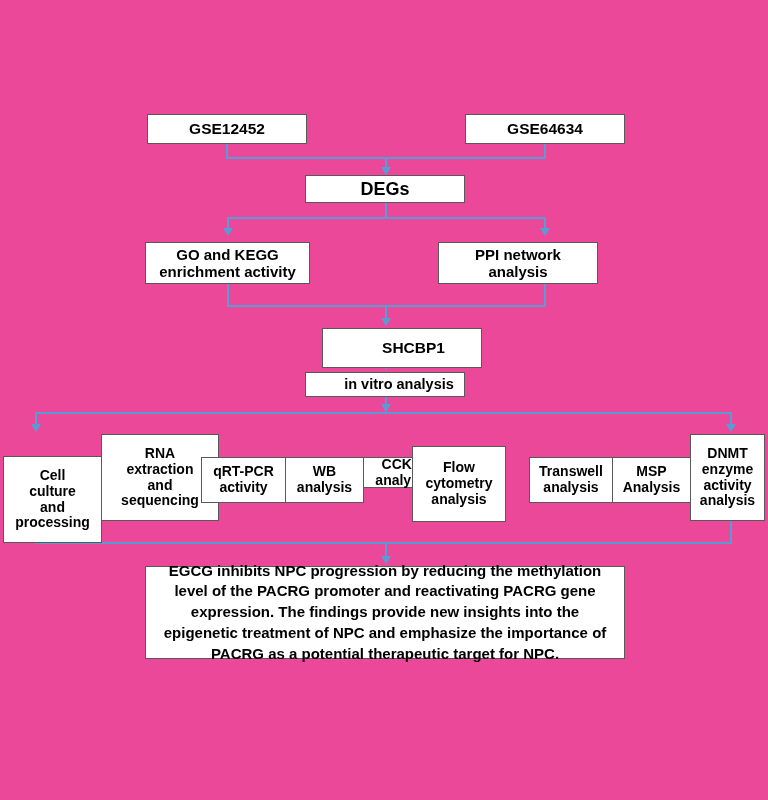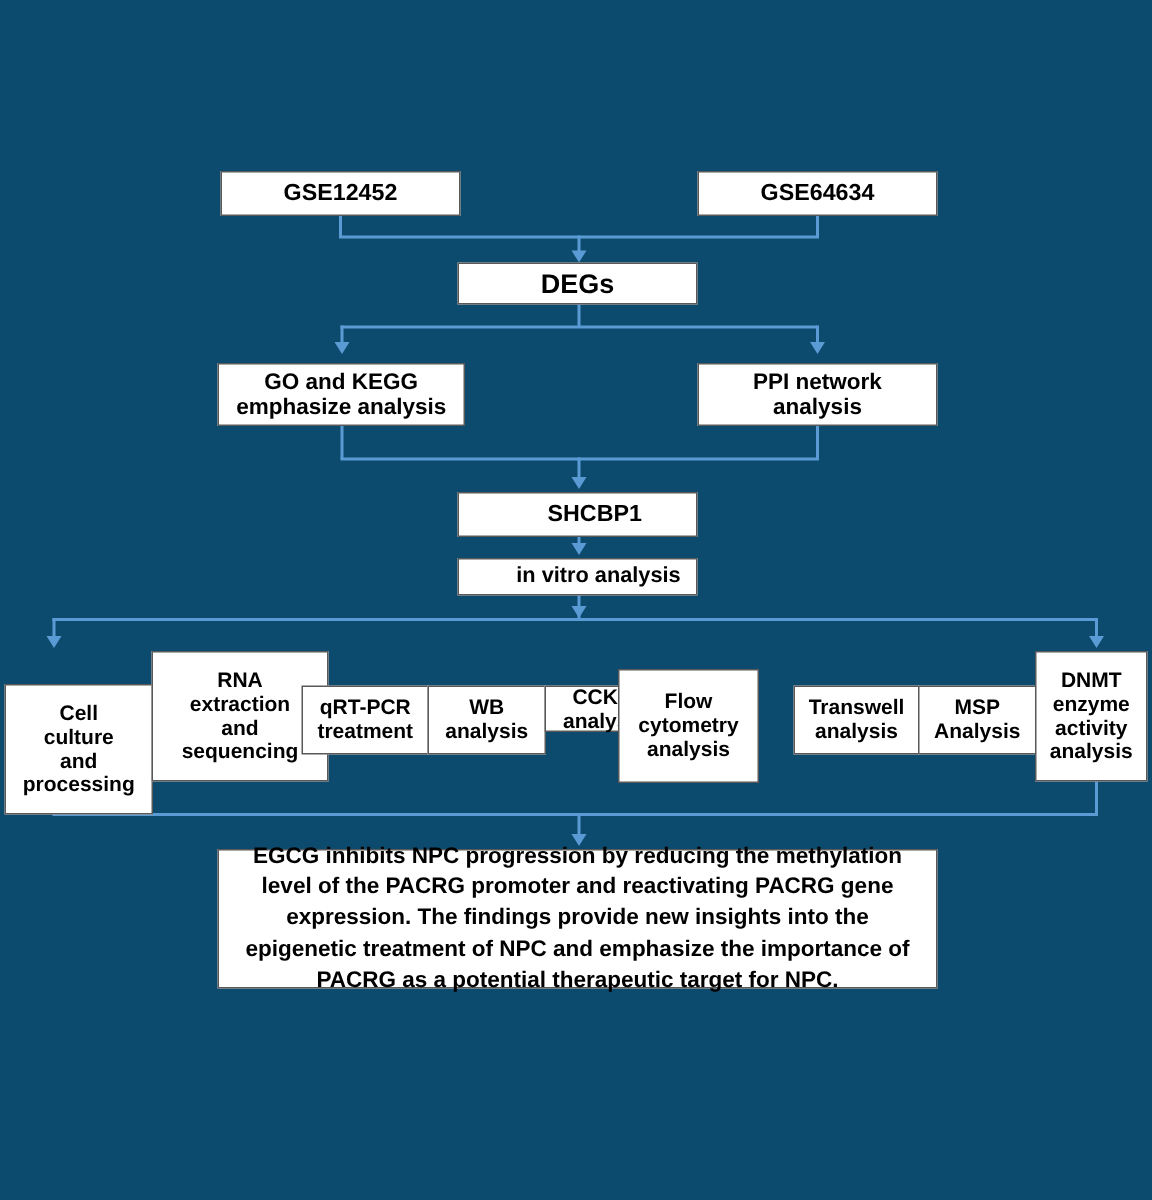--- a/index.html
+++ b/index.html
@@ -7,21 +7,21 @@
     padding: 0;
     background: #ffffff;
   }
   body {
     font-family: "Liberation Sans", sans-serif;
   }
   #canvas {
     position: relative;
     width: 768px;
     height: 800px;
-    background: #0c4a6e;
+    background: #ec4899;
     overflow: hidden;
   }
   
   .box {
     position: absolute;
     box-sizing: border-box;
     border: 1.6px solid #595959;
     background: #ffffff;
     color: #000000;
     font-weight: bold;
@@ -86,35 +86,35 @@
 
   <div class="ln v" style="left:385px; top:203px; height:15px;"></div>
   <div class="ln h" style="left:227px; top:217px; width:318px;"></div>
   <div class="ln v" style="left:227px; top:217px; height:13px;"></div>
   <div class="arw" style="left:223px; top:228px;"></div>
   <div class="ln v" style="left:544px; top:217px; height:13px;"></div>
   <div class="arw" style="left:540px; top:228px;"></div>
 
   <div class="box b-mid" style="left:145px; top:242px; width:165px; height:42px;">
     <span class="txt">GO and KEGG
-emphasize analysis</span>
+enrichment activity</span>
   </div>
 
-  <div class="box b-mid" style="left:465px; top:242px; width:160px; height:42px;">
+  <div class="box b-mid" style="left:438px; top:242px; width:160px; height:42px;">
     <span class="txt">PPI network
 analysis</span>
   </div>
 
   <div class="ln v" style="left:227px; top:284px; height:22px;"></div>
   <div class="ln v" style="left:544px; top:284px; height:22px;"></div>
   <div class="ln h" style="left:227px; top:305px; width:319px;"></div>
   <div class="ln v" style="left:385px; top:305px; height:15px;"></div>
   <div class="arw" style="left:381px; top:318px;"></div>
 
-  <div class="box b-shcbp1" style="left:305px; top:328px; width:160px; height:30px;padding-left:23px;">
+  <div class="box b-shcbp1" style="left:322px; top:328px; width:160px; height:40px;padding-left:23px;">
     <span class="txt">SHCBP1</span>
   </div>
 
   <div class="ln v" style="left:385px; top:355px; height:8px;"></div>
   <div class="arw" style="left:381px; top:362px;"></div>
 
   <div class="box b-invitro" style="left:305px; top:372px; width:160px; height:25px;">
     <span class="txt">in vitro analysis</span>
   </div>
 
@@ -135,21 +135,21 @@
 
   <div class="box b-method" style="left:101px; top:434px; width:118px; height:87px;">
     <span class="txt">RNA
 extraction
 and
 sequencing</span>
   </div>
 
   <div class="box b-method" style="left:201px; top:457px; width:85px; height:46px;">
     <span class="txt">qRT-PCR
-treatment</span>
+activity</span>
   </div>
 
   <div class="box b-method" style="left:285px; top:457px; width:79px; height:46px;text-align:center;">
     <span class="txt">WB
 analysis</span>
   </div>
 
   <div class="box b-method" style="left:363px; top:457px; width:80px; height:31px;">
     <span class="txt">CCK-8
 analysis</span>

